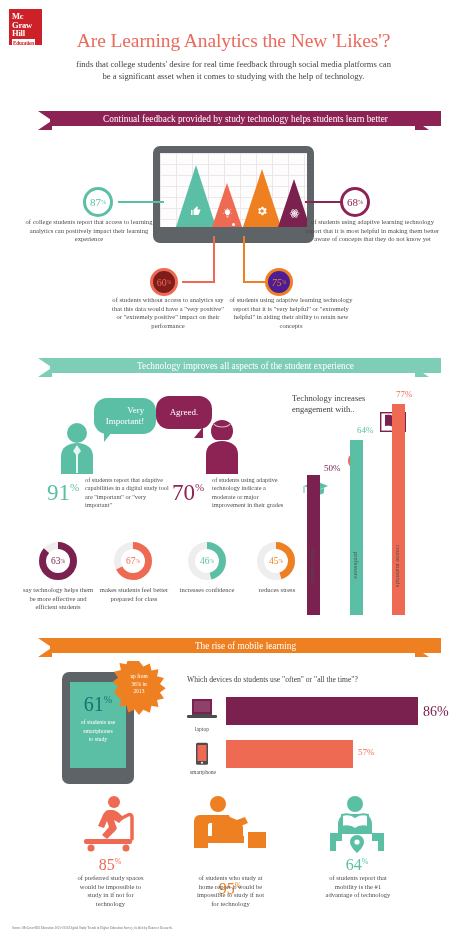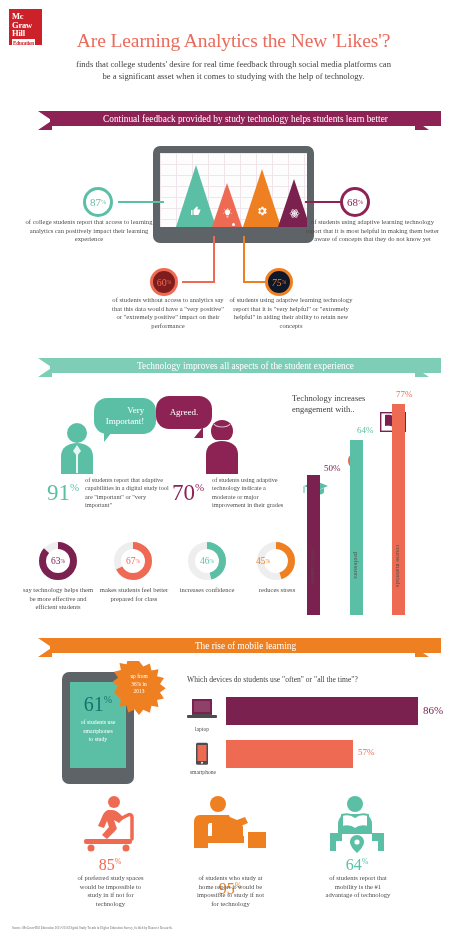--- a/index.html
+++ b/index.html
@@ -210,21 +210,21 @@
 <div class="line" style="left:213px; top:236px; width:2px; height:47px; background:#ef6a52;"></div>
 <div class="line" style="left:182px; top:281px; width:33px; height:2px; background:#ef6a52;"></div>
 <div class="pctcircle" style="left:150px; top:268px; width:28px; height:28px; border:3px solid #ef6a52; background:#7f1d1d; color:#ef6a52; font-size:10px;">
   <span>60</span>
     <sup style="font-size:5.5px">%</sup>
 </div>
 <div class="cap" style="position:absolute; left:110px; top:296px; width:116px;">of students without access to analytics say that this data would have a "very positive" or "extremely positive" impact on their performance</div>
 
 <div class="line" style="left:243px; top:236px; width:2px; height:47px; background:#ef8022;"></div>
 <div class="line" style="left:243px; top:281px; width:30px; height:2px; background:#ef8022;"></div>
-<div class="pctcircle" style="left:265px; top:268px; width:28px; height:28px; border:3px solid #ef8022; background:#0f172a; color:#ef8022; font-size:10px;font-style:italic;">
+<div class="pctcircle" style="left:265px; top:268px; width:28px; height:28px; border:3px solid #ef8022; background:#4c1d95; color:#ef8022; font-size:10px;font-style:italic;">
   <span>75</span>
     <sup style="font-size:5.5px">%</sup>
 </div>
 <div class="cap" style="position:absolute; left:228px; top:296px; width:126px;">of students using adaptive learning technology report that it is "very helpful" or "extremely helpful" in aiding their ability to retain new concepts</div>
 
 <div class="ribbon-wrap" style="top:358px">
   <div class="ribbon-arrowL" style="background:#7ecdb6"></div>
   <div class="ribbon-arrowR" style="background:#7ecdb6"></div>
   <div class="ribbon-body" style="background:#7ecdb6">Technology improves all aspects of the student experience</div>
 </div>
@@ -340,21 +340,21 @@
       <sup style="font-size:5.5px">%</sup>
   </div>
 </div>
 <div class="cap" style="position:absolute; left:175px; top:586px; width:64px;">increases confidence</div>
 
 <div style="position:absolute; left:256px; top:541px;">
   <svg width="40" height="40" viewBox="0 0 40 40">
     <circle cx="20" cy="20" r="15.5" fill="none" stroke="#eeeeee" stroke-width="7"></circle>
     <circle cx="20" cy="20" r="15.5" fill="none" stroke="#ef8022" stroke-width="7" stroke-dasharray="43.8 137.4" transform="rotate(-90 20 20)" stroke-linecap="butt"></circle>
   </svg>
-  <div style="position:absolute; left:0; top:0; width:40px; height:40px; display:flex; align-items:center; font-family:'Liberation Serif',serif; font-size:9.5px; color:#ef8022;">
+  <div style="position:absolute; left:0; top:0; width:40px; height:40px; display:flex; align-items:center; justify-content:center; font-family:'Liberation Serif',serif; font-size:9.5px; color:#ef8022;">
     <span>45</span>
       <sup style="font-size:5.5px">%</sup>
   </div>
 </div>
 <div class="cap" style="position:absolute; left:248px; top:586px; width:58px;">reduces stress</div>
 
 <div class="ribbon-wrap" style="top:638px">
   <div class="ribbon-arrowL" style="background:#ef8022"></div>
   <div class="ribbon-arrowR" style="background:#ef8022"></div>
   <div class="ribbon-body" style="background:#ef8022">The rise of mobile learning</div>
@@ -384,21 +384,21 @@
   <div style="position:absolute; left:187px; top:675px; width:270px; font-family:'Liberation Serif',serif; font-size:7.6px; color:#3f3f3f;">Which devices do students use "often" or "all the time"?</div>
 
   <svg style="position:absolute; left:186px; top:698px;" width="32" height="26" viewBox="0 0 32 26">
     <rect x="6" y="1" width="20" height="15" fill="#7b2150"></rect>
     <rect x="8" y="3" width="16" height="11" fill="#ffffff" opacity="0.15"></rect>
     <rect x="1" y="17" width="30" height="3" rx="1" fill="#4d4d4d"></rect>
     <rect x="6" y="16" width="20" height="1.5" fill="#4d4d4d"></rect>
   </svg>
   <div style="position:absolute; left:186px; top:726px; width:32px; text-align:center; font-family:'Liberation Serif',serif; font-size:5.6px; color:#4d4d4d;">laptop</div>
   <div class="hbar" style="left:226px; top:697px; width:192px; height:28px; background:#7b2150;"></div>
-  <div style="position:absolute; left:423px; top:704px; font-family:'Liberation Serif',serif; font-size:11px; color:#7b2150;">
+  <div style="position:absolute; left:423px; top:704px; font-family:'Liberation Serif',serif; font-size:14px; color:#7b2150;">
     <span>86%</span>
   </div>
 
   <svg style="position:absolute; left:192px; top:742px;" width="20" height="26" viewBox="0 0 20 26">
     <rect x="4" y="0.7" width="12" height="22" rx="1.5" fill="#4d4d4d"></rect>
     <rect x="5.5" y="3" width="9" height="16" fill="#ef6a52"></rect>
     <circle cx="10" cy="20.8" r="1" fill="#ffffff"></circle>
   </svg>
   <div style="position:absolute; left:182px; top:769px; width:42px; text-align:center; font-family:'Liberation Serif',serif; font-size:5.6px; color:#4d4d4d;">smartphone</div>
   <div class="hbar" style="left:226px; top:740px; width:127px; height:28px; background:#ef6a52;"></div>

